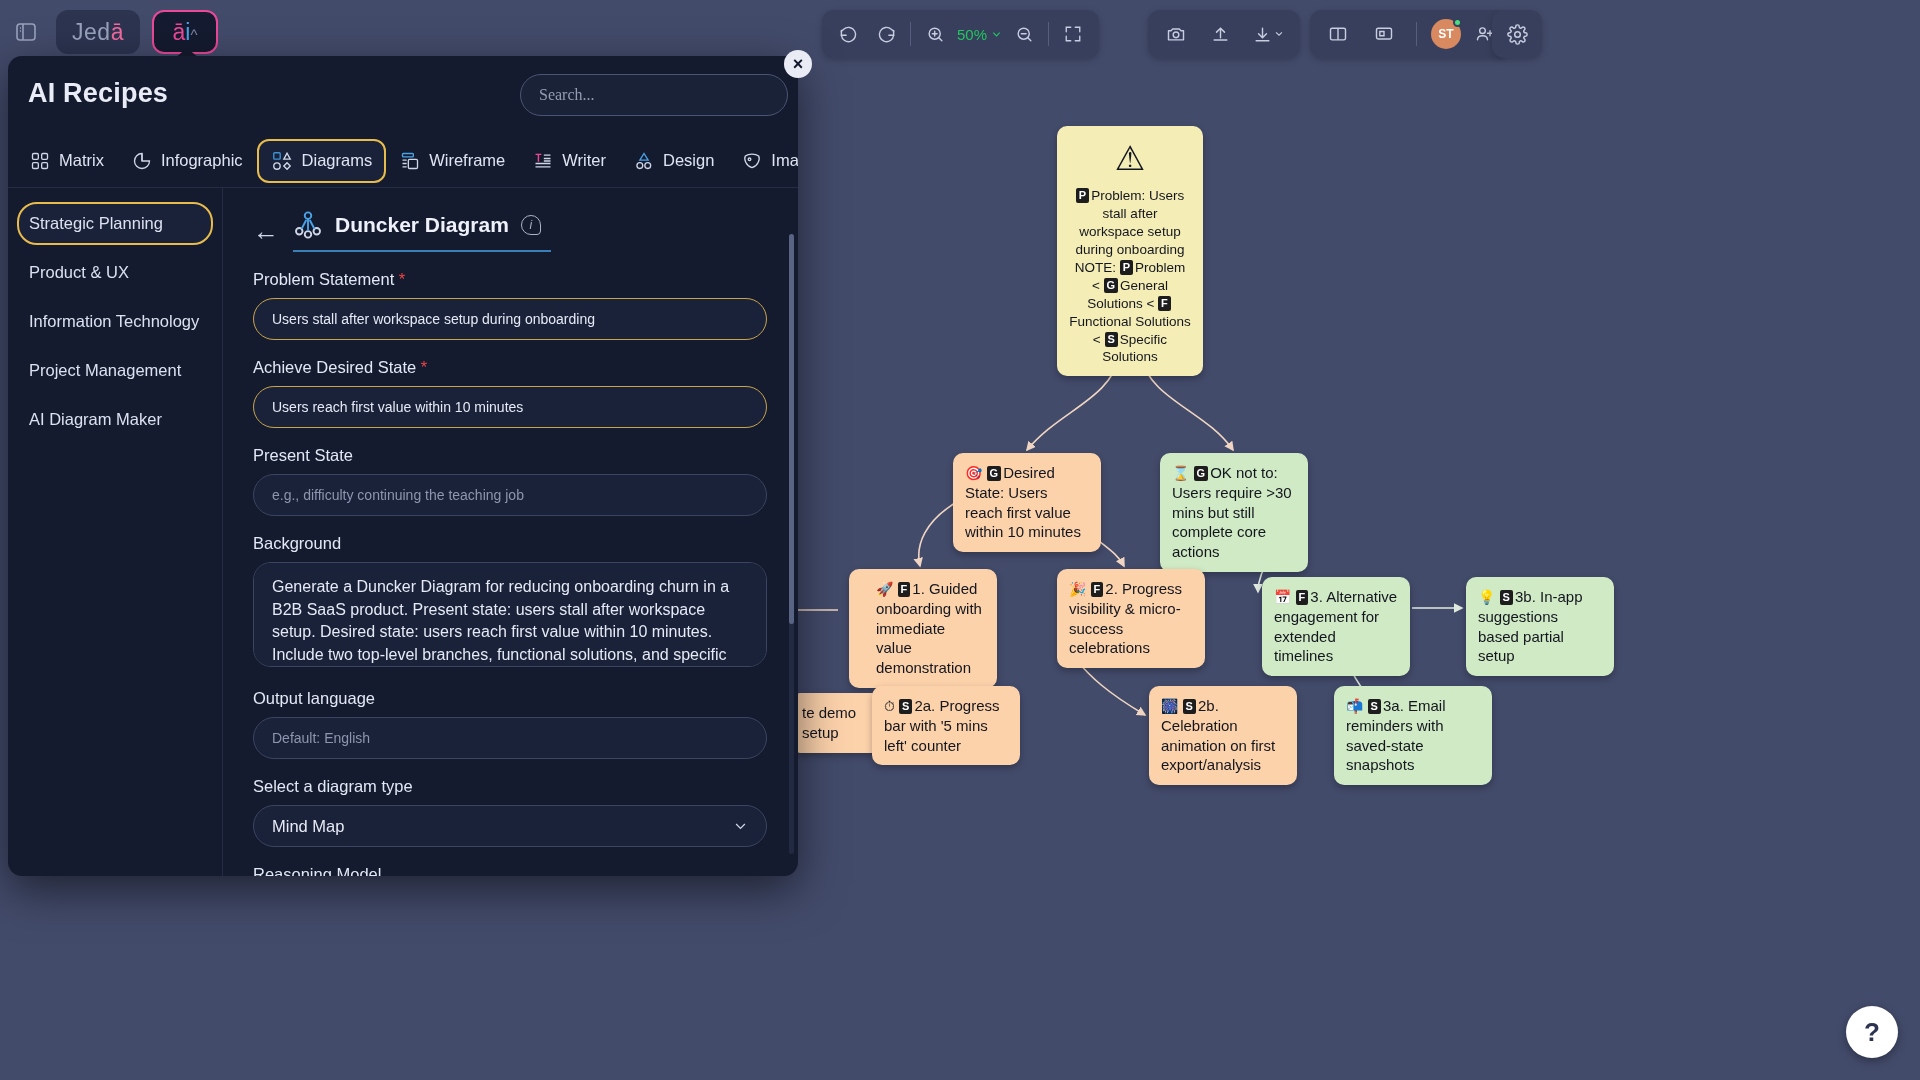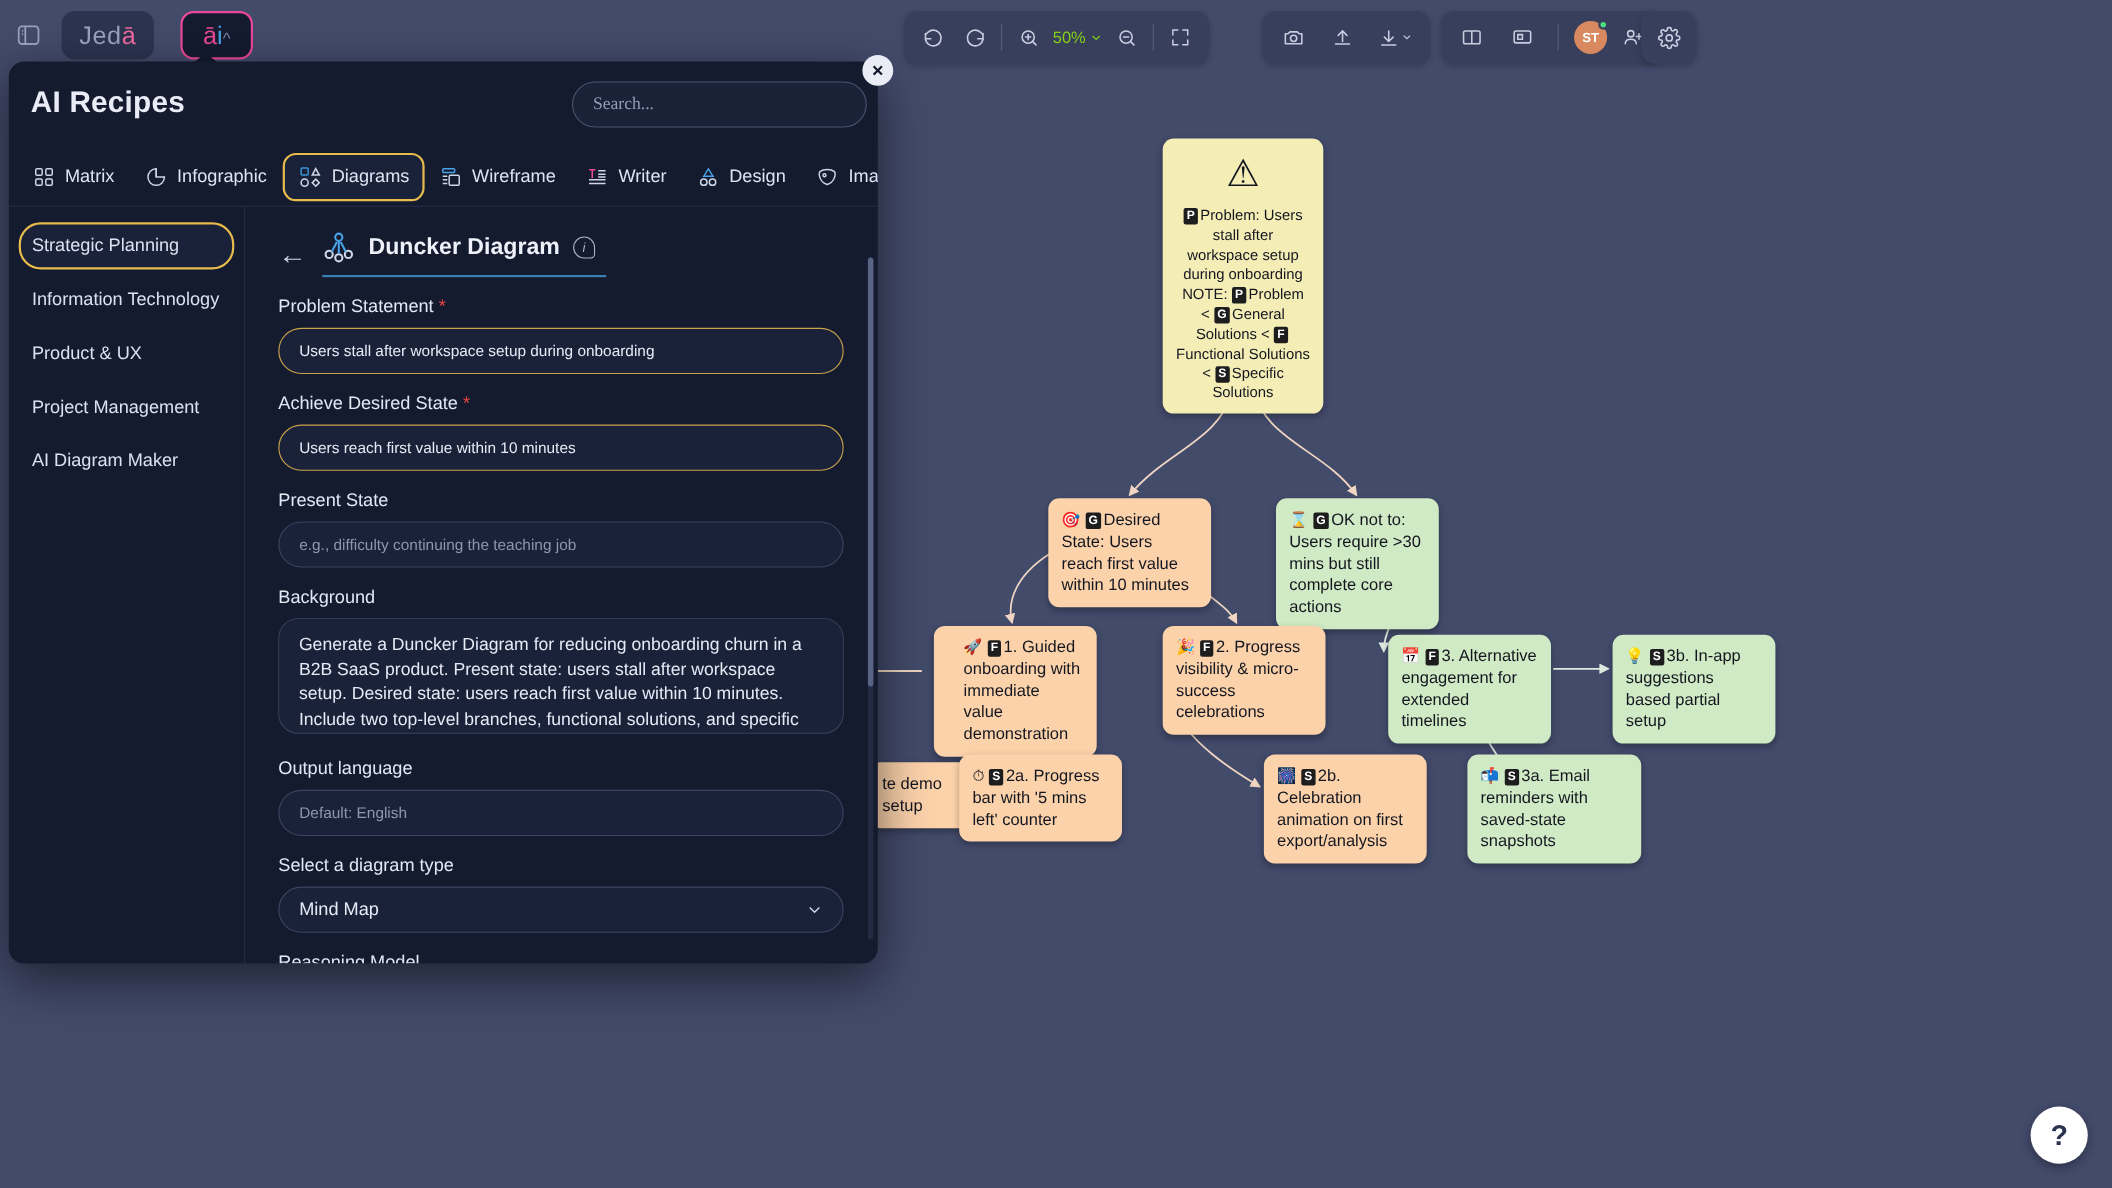--- a/index.html
+++ b/index.html
@@ -50,39 +50,39 @@
   #tg-center { left: 822px; padding: 0 8px; gap: 2px; }
   #tg-cam    { left: 1148px; padding: 0 10px; gap: 8px; }
   #tg-share  { left: 1310px; padding: 0 10px; gap: 10px; }
   #tg-gear   { left: 1492px; width: 50px; justify-content:center; }
   .tbtn {
     width: 36px; height: 36px; border-radius: 8px;
     display:flex; align-items:center; justify-content:center;
     color:#c8cde0; cursor:pointer;
   }
   .zoomlevel {
-    color:#84cc16; font-size:15px; display:flex; align-items:center;
+    color:#22c55e; font-size:15px; display:flex; align-items:center;
     gap:4px; padding: 0 2px; cursor:pointer;
   }
   .divider-v { width:1px; height:24px; background:#565e7d; margin:0 4px; }
   .avatar-st {
     width:30px;height:30px;border-radius:50%;
     background:#d8895f; color:#fff; font-size:12px; font-weight:bold;
     display:flex;align-items:center;justify-content:center; position:relative;
   }
   .avatar-st .dot{position:absolute;right:-1px;top:-1px;width:9px;height:9px;border-radius:50%;background:#4ade80;border:2px solid #373f5c;}
 
   
   .chip {
     position:absolute; top:10px; height:44px; border-radius:12px;
     display:flex;align-items:center;justify-content:center; cursor:pointer;
   }
   #chip-panel { left:6px; width:40px; background:transparent; }
   #chip-jeda  { left:56px; width:84px; background:#2c3450; }
-  #chip-ai    { left:164px; width:66px; background:#151b30; border:2px solid #ec4899; }
+  #chip-ai    { left:152px; width:66px; background:#151b30; border:2px solid #ec4899; }
   .jeda-txt { font-size:23px; letter-spacing:.5px; }
   .ai-txt { font-size:23px; font-weight:500; }
 
   
   .panel {
     position:absolute; left:8px; top:56px; width:790px; height:820px;
     background:#141b2e; border-radius:14px;
     box-shadow: 0 14px 46px rgba(0,0,0,.55);
     overflow:hidden;
   }
@@ -458,24 +458,24 @@
         <span>Image</span>
       </div>
     </div>
 
     <div class="body-row">
       <div class="cats">
         <div class="cat active">
           <span>Strategic Planning</span>
         </div>
         <div class="cat">
+          <span>Product &amp; UX</span>
+        </div>
+        <div class="cat">
           <span>Information Technology</span>
-        </div>
-        <div class="cat">
-          <span>Product &amp; UX</span>
         </div>
         <div class="cat">
           <span>Project Management</span>
         </div>
         <div class="cat">
           <span>AI Diagram Maker</span>
         </div>
       </div>
 
       <div class="form">

